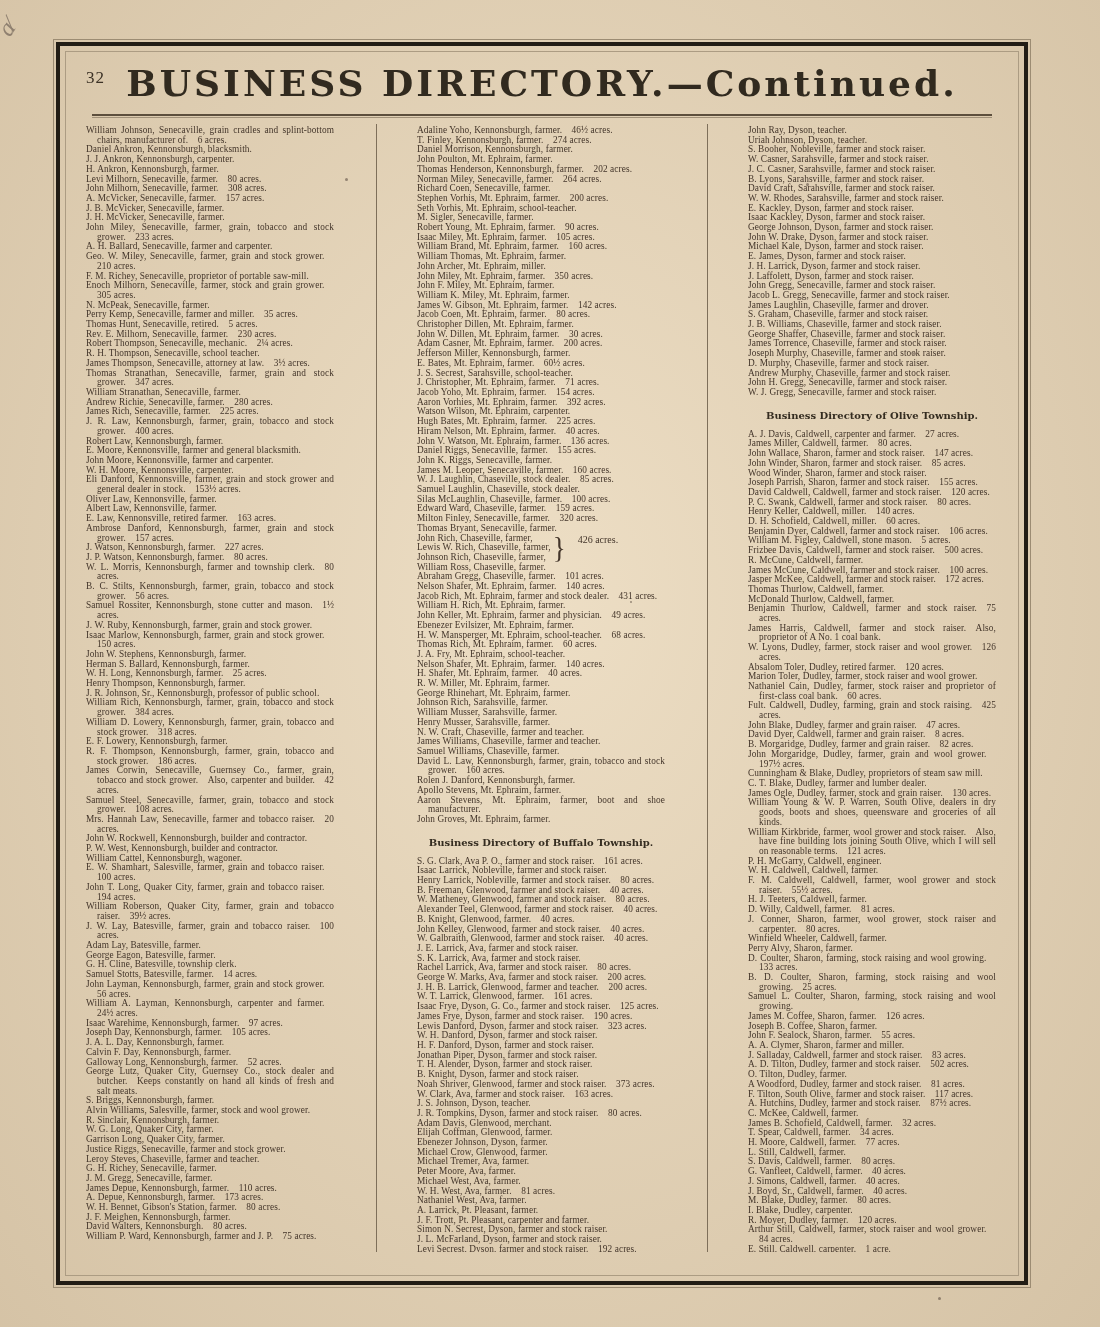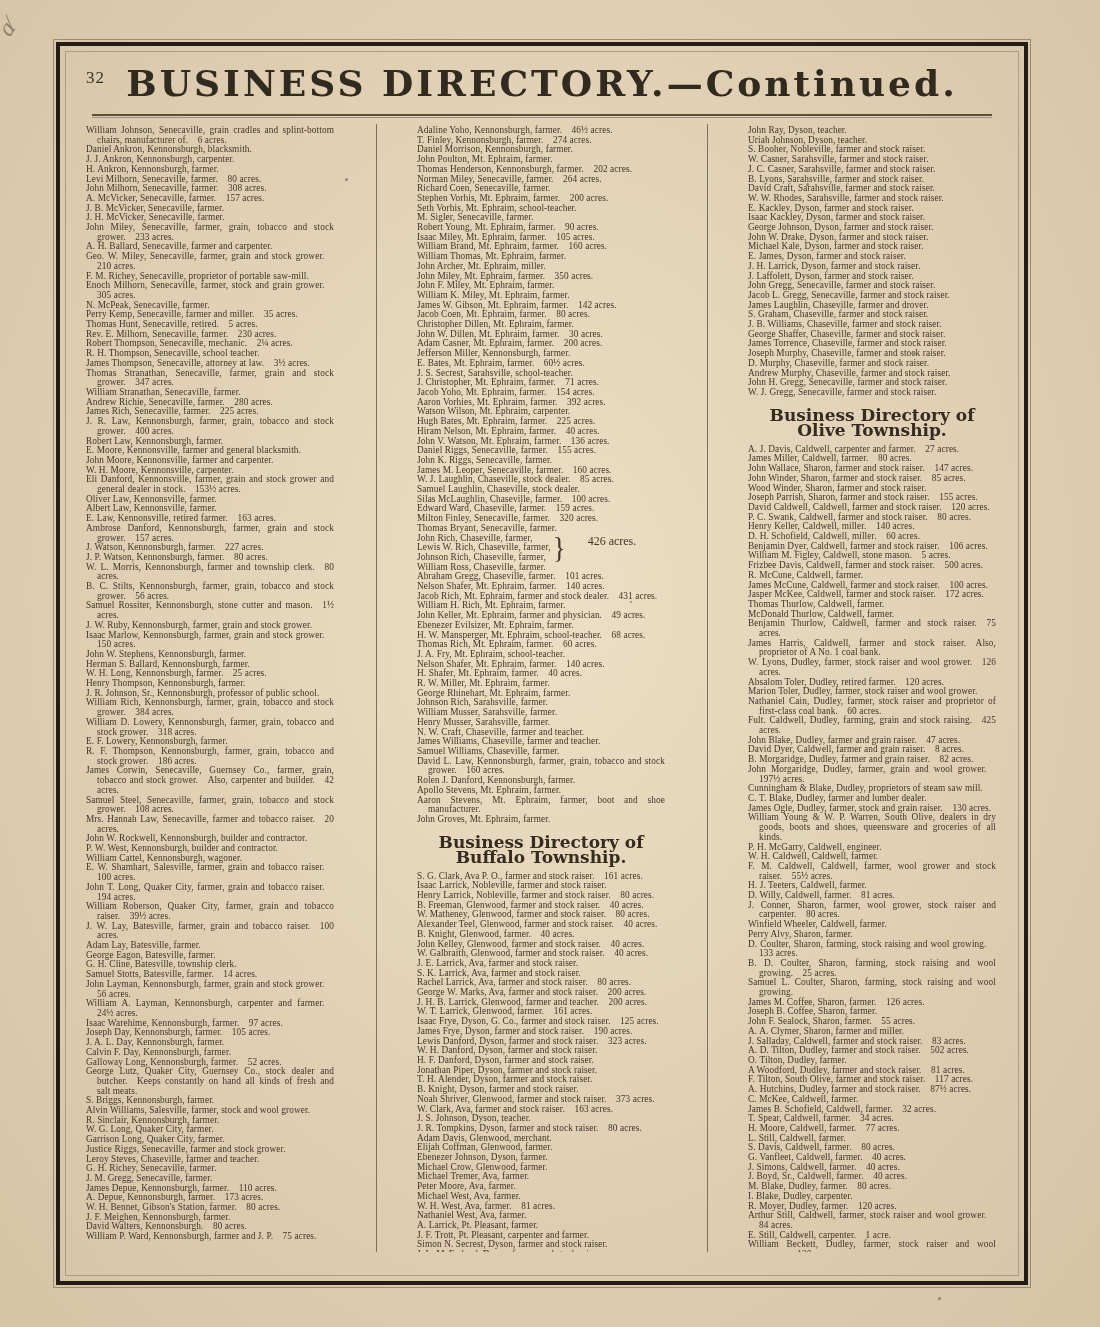--- a/index.html
+++ b/index.html
@@ -37,32 +37,32 @@
     margin:8px 24px 0 24px;height:1128px;overflow:hidden;gap:32px;
   }
   .col{flex:1 1 0;min-width:0;padding:2px 4px 0 2px;}
   .vrule{width:1px;background:#7e6f5a;margin:0 6px;}
   .entry{
     font-size:9.3px;line-height:9.7px;text-align:justify;
     padding-left:11px;text-indent:-11px;color:#43352a;
     letter-spacing:.1px;
   }
   .col-heading{
-    text-align:center;font-weight:bold;font-size:17px;line-height:15px;
+    text-align:center;font-weight:bold;font-size:10px;line-height:15px;
     margin:10px 0 7px 0;color:#342c20;
     font-family:"DejaVu Serif","Liberation Serif",serif;
   }
   .brace-group{display:flex;align-items:flex-start;}
   .brace-lines{flex:0 0 auto;}
   .brace-lines .entry{text-align:left;}
   .brace-glyph{
     font-size:27px;line-height:1;font-weight:normal;color:#43352a;
     transform:scaleY(1.1);margin:0 2px 0 2px;
   }
-  .brace-note{font-size:12px;color:#43352a;margin-left:20px;}
+  .brace-note{font-size:10px;color:#43352a;margin-left:10px;}
   .speck{position:absolute;width:3px;height:3px;border-radius:50%;background:#54463a;opacity:.55;}
 </style>
 </head>
 <body>
 
 <div class="hand-mark">a⁄</div>
 
 <div class="frame">
   <div class="inner-line"></div>
   <div class="page-head">
@@ -347,20 +347,21 @@
         <div class="entry">Nathaniel Cain, Dudley, farmer, stock raiser and proprietor of first-class coal bank.  60 acres.</div>
         <div class="entry">Fult. Caldwell, Dudley, farming, grain and stock raising.  425 acres.</div>
         <div class="entry">John Blake, Dudley, farmer and grain raiser.  47 acres.</div>
         <div class="entry">David Dyer, Caldwell, farmer and grain raiser.  8 acres.</div>
         <div class="entry">B. Morgaridge, Dudley, farmer and grain raiser.  82 acres.</div>
         <div class="entry">John Morgaridge, Dudley, farmer, grain and wool grower.  197½ acres.</div>
         <div class="entry">Cunningham &amp; Blake, Dudley, proprietors of steam saw mill.</div>
         <div class="entry">C. T. Blake, Dudley, farmer and lumber dealer.</div>
         <div class="entry">James Ogle, Dudley, farmer, stock and grain raiser.  130 acres.</div>
         <div class="entry">William Young &amp; W. P. Warren, South Olive, dealers in dry goods, boots and shoes, queensware and groceries of all kinds.</div>
+        <div class="entry">William Kirkbride, farmer, wool grower and stock raiser.  Also, have fine building lots joining South Olive, which I will sell on reasonable terms.  121 acres.</div>
         <div class="entry">P. H. McGarry, Caldwell, engineer.</div>
         <div class="entry">W. H. Caldwell, Caldwell, farmer.</div>
         <div class="entry">F. M. Caldwell, Caldwell, farmer, wool grower and stock raiser.  55½ acres.</div>
         <div class="entry">H. J. Teeters, Caldwell, farmer.</div>
         <div class="entry">D. Willy, Caldwell, farmer.  81 acres.</div>
         <div class="entry">J. Conner, Sharon, farmer, wool grower, stock raiser and carpenter.  80 acres.</div>
         <div class="entry">Winfield Wheeler, Caldwell, farmer.</div>
         <div class="entry">Perry Alvy, Sharon, farmer.</div>
         <div class="entry">D. Coulter, Sharon, farming, stock raising and wool growing.  133 acres.</div>
         <div class="entry">B. D. Coulter, Sharon, farming, stock raising and wool growing.  25 acres.</div>

